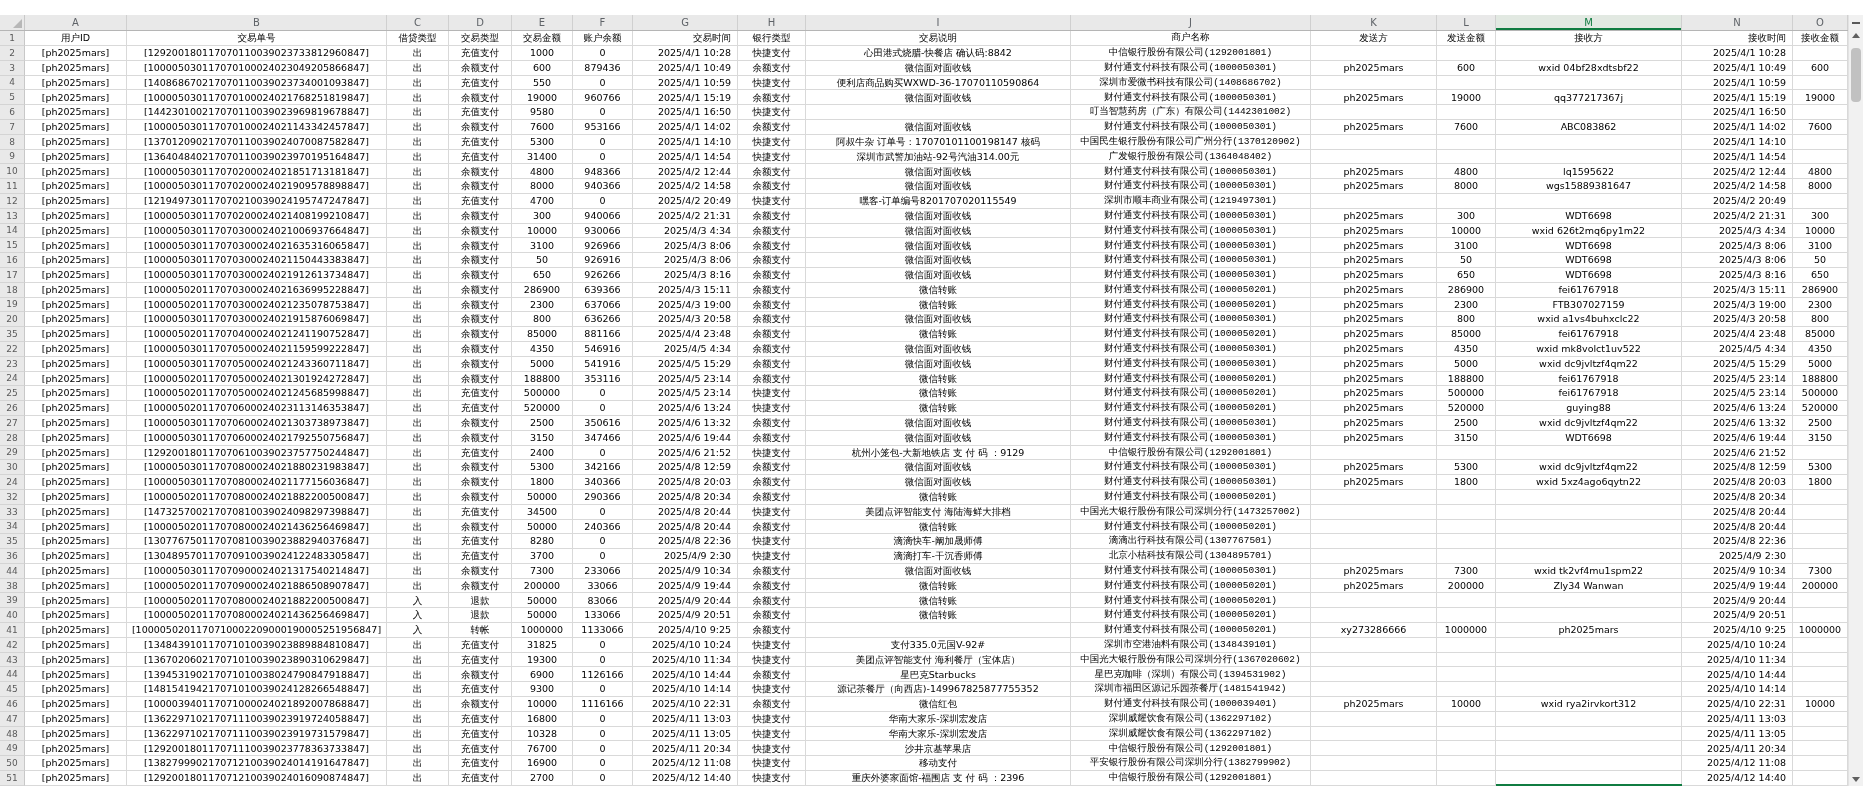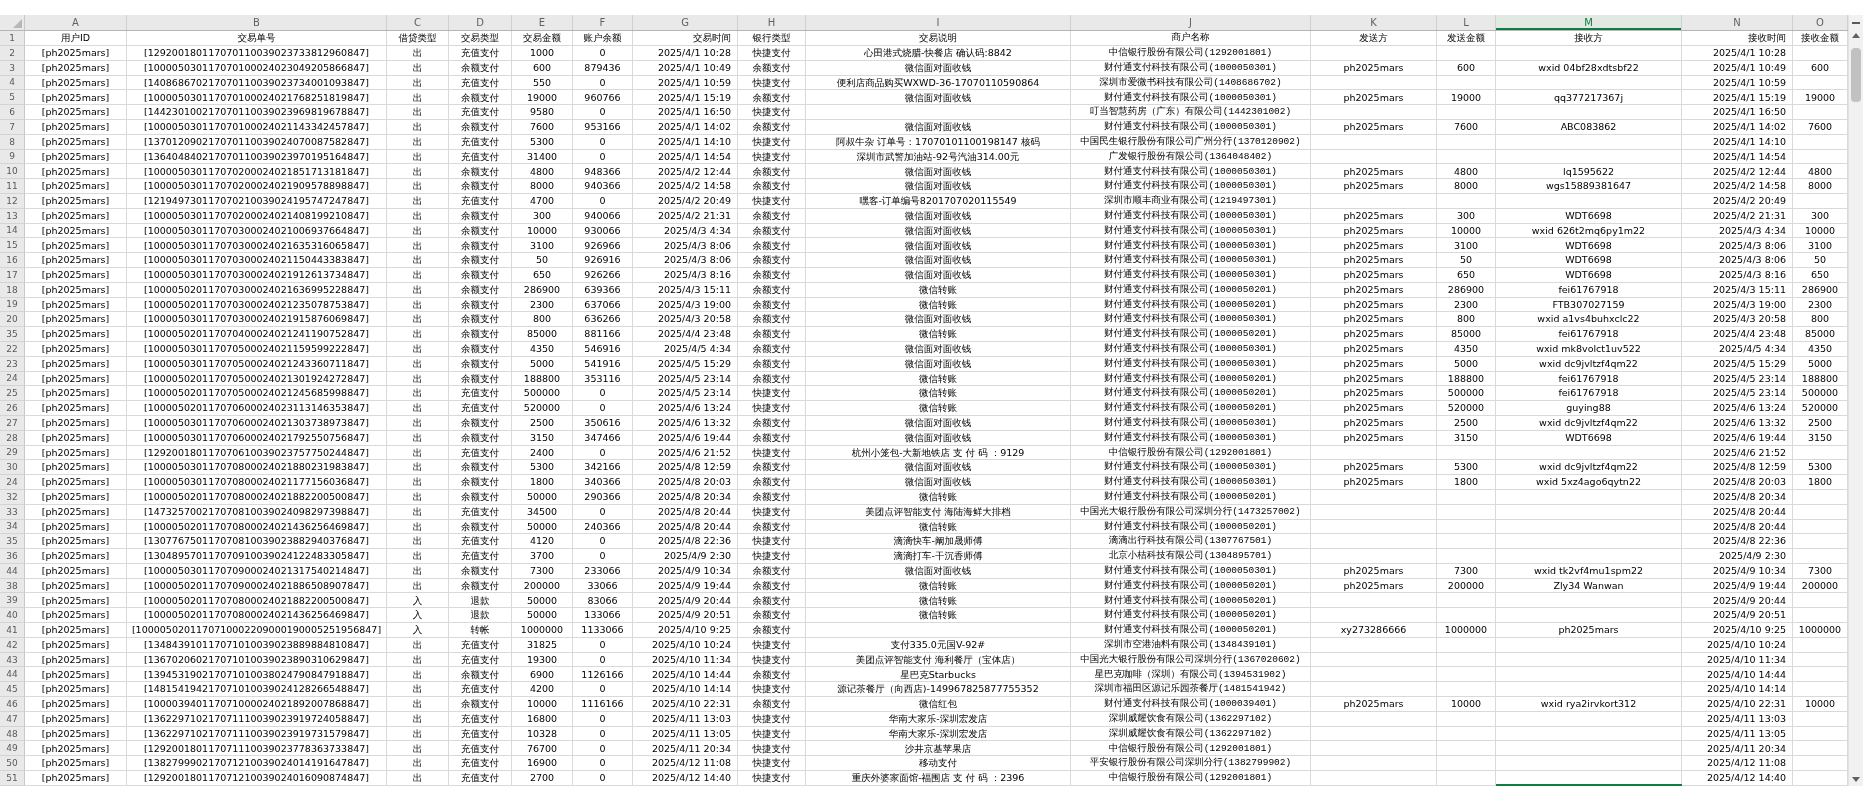--- a/index.html
+++ b/index.html
@@ -680,21 +680,21 @@
             <div class="cell c13"></div>
             <div class="cell c14 ar">2025/4/8 20:44</div>
             <div class="cell c15"></div>
           </div>
           <div class="row">
             <div class="gut c0">35</div>
             <div class="cell c1">[ph2025mars]</div>
             <div class="cell c2">[130776750117070810039023882940376847]</div>
             <div class="cell c3">出</div>
             <div class="cell c4">充值支付</div>
-            <div class="cell c5">4120</div>
+            <div class="cell c5">8280</div>
             <div class="cell c6">0</div>
             <div class="cell c7 ar">2025/4/8 22:36</div>
             <div class="cell c8">快捷支付</div>
             <div class="cell c9">滴滴快车-阚加晟师傅</div>
             <div class="cell c10 ovf">滴滴出行科技有限公司(1307767501)</div>
             <div class="cell c11"></div>
             <div class="cell c12"></div>
             <div class="cell c13"></div>
             <div class="cell c14 ar">2025/4/8 22:36</div>
             <div class="cell c15"></div>
@@ -860,21 +860,21 @@
             <div class="cell c13"></div>
             <div class="cell c14 ar">2025/4/10 14:44</div>
             <div class="cell c15"></div>
           </div>
           <div class="row">
             <div class="gut c0">45</div>
             <div class="cell c1">[ph2025mars]</div>
             <div class="cell c2">[148154194217071010039024128266548847]</div>
             <div class="cell c3">出</div>
             <div class="cell c4">充值支付</div>
-            <div class="cell c5">4200</div>
+            <div class="cell c5">9300</div>
             <div class="cell c6">0</div>
             <div class="cell c7 ar">2025/4/10 14:14</div>
             <div class="cell c8">快捷支付</div>
             <div class="cell c9">源记茶餐厅（向西店)-149967825877755352</div>
             <div class="cell c10 ovf">深圳市福田区源记乐园茶餐厅(1481541942)</div>
             <div class="cell c11"></div>
             <div class="cell c12"></div>
             <div class="cell c13"></div>
             <div class="cell c14 ar">2025/4/10 14:14</div>
             <div class="cell c15"></div>

